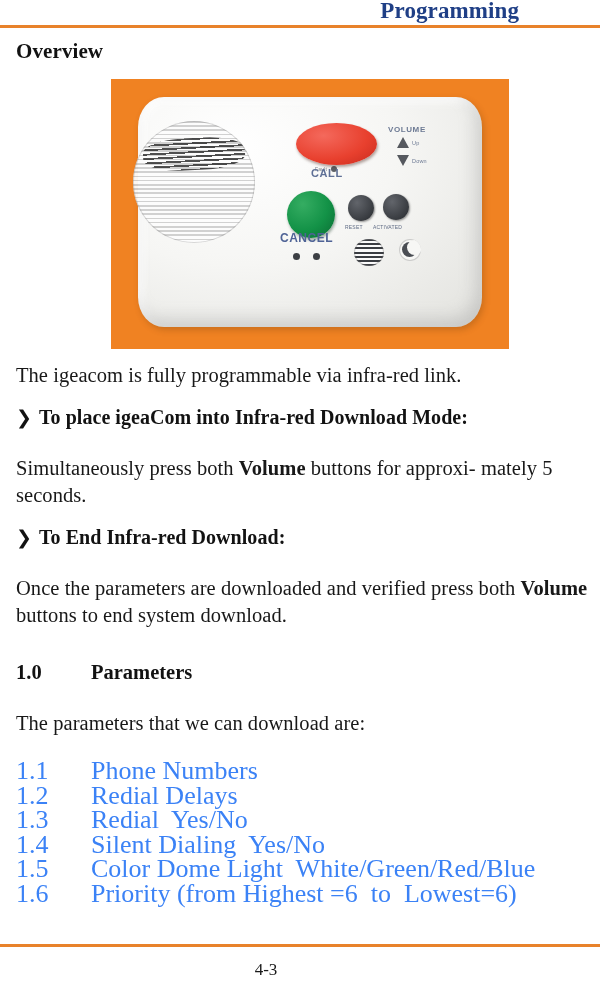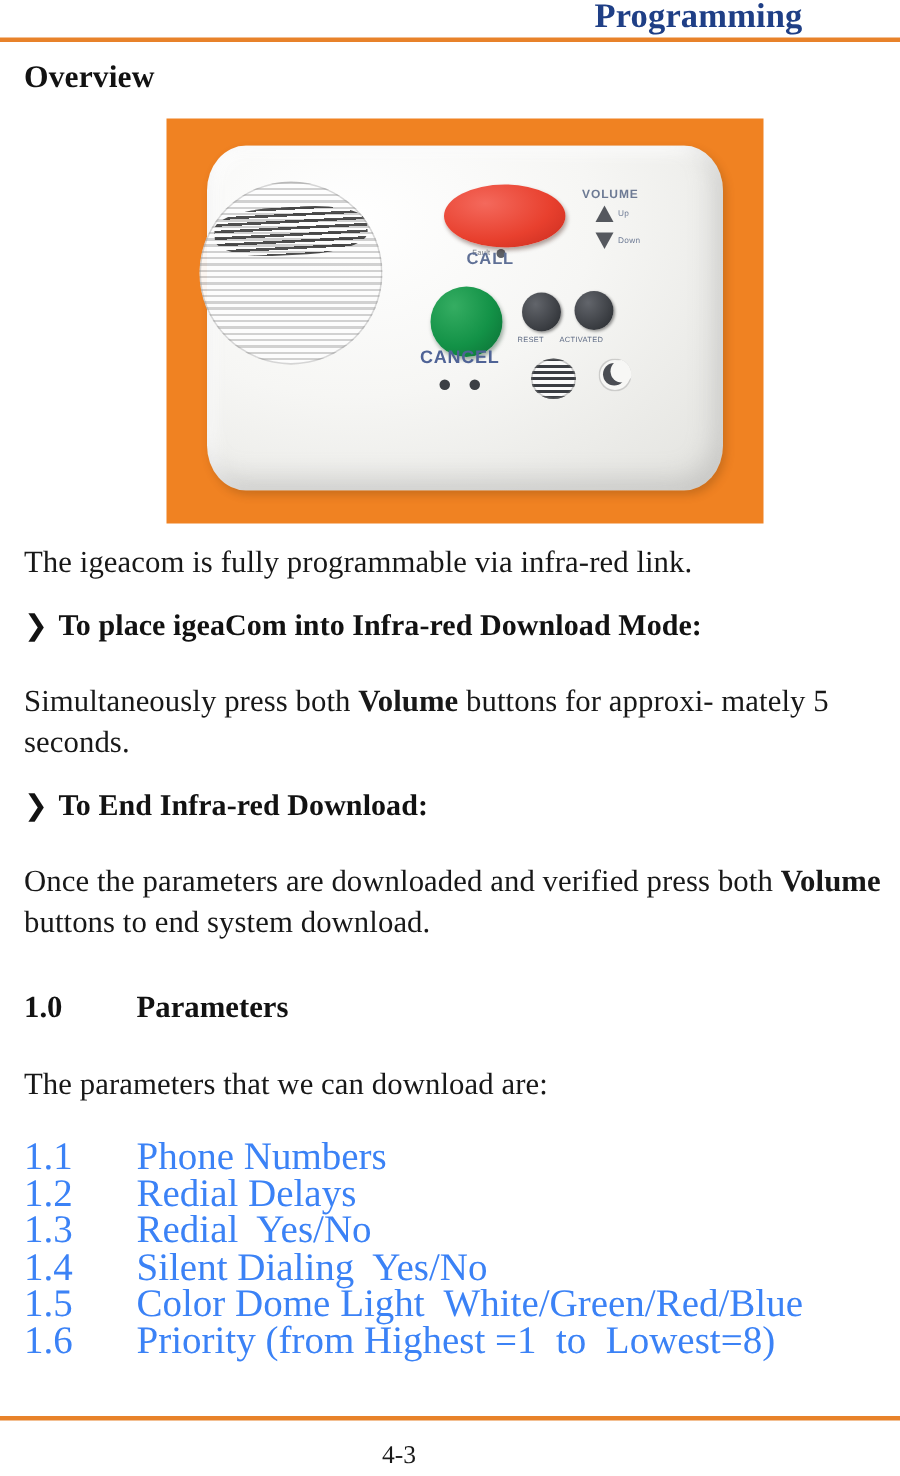--- a/index.html
+++ b/index.html
@@ -13,21 +13,21 @@
     font-family: "Liberation Serif", "DejaVu Serif", serif;
     color: #1a1a1a;
     position: relative;
     overflow: hidden;
   }
 
   
   .page-header {
     position: absolute;
     top: 0;
-    left: 16px;
+    left: 0;
     width: 521px;
     height: 30px;
   }
   .header-title {
     position: absolute;
     right: 2px;
     top: -2px;
     font-size: 23px;
     font-weight: bold;
     color: #1f3f86;
@@ -464,20 +464,20 @@
     <li>
       <span class="num">1.4</span>
       <span class="txt">Silent Dialing  Yes/No</span>
     </li>
     <li>
       <span class="num">1.5</span>
       <span class="txt">Color Dome Light  White/Green/Red/Blue</span>
     </li>
     <li>
       <span class="num">1.6</span>
-      <span class="txt">Priority (from Highest =1  to  Lowest=8)</span>
+      <span class="txt">Priority (from Highest =6  to  Lowest=6)</span>
     </li>
   </ul>
 
 </div>
 
 <div class="rule-orange footer-rule"></div>
 <div class="page-number">4-3</div>
 
 </body></html>

